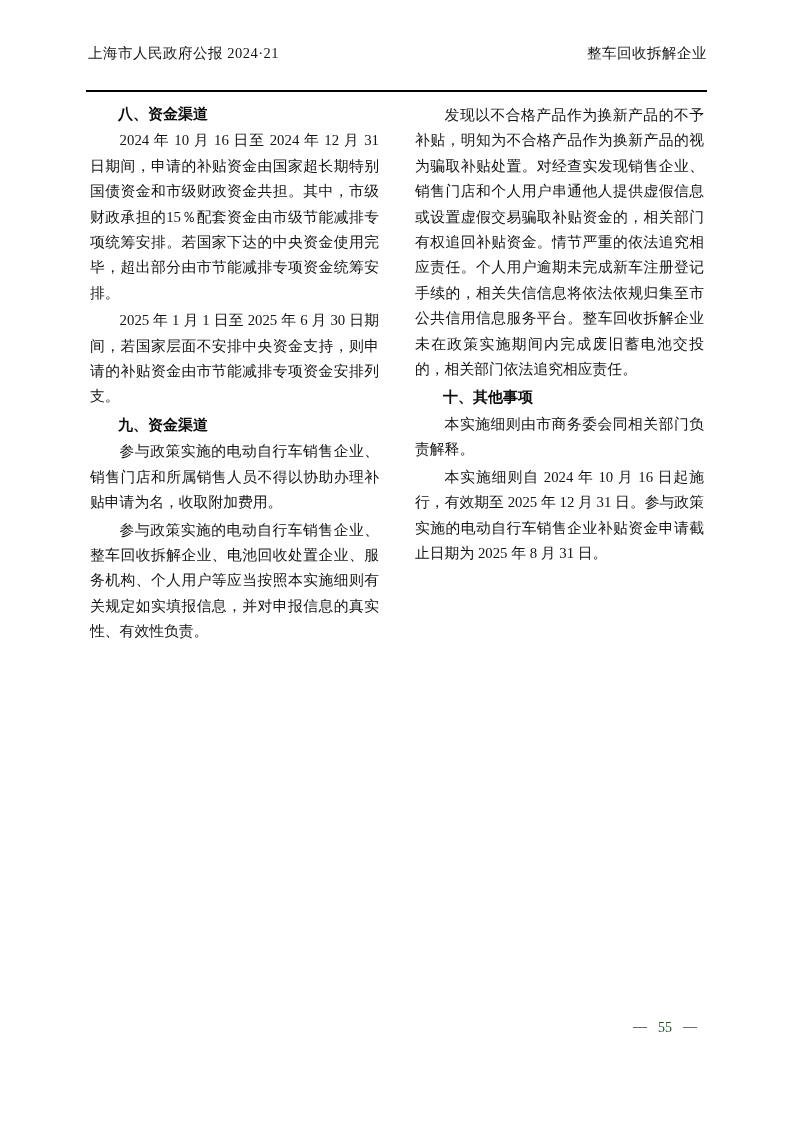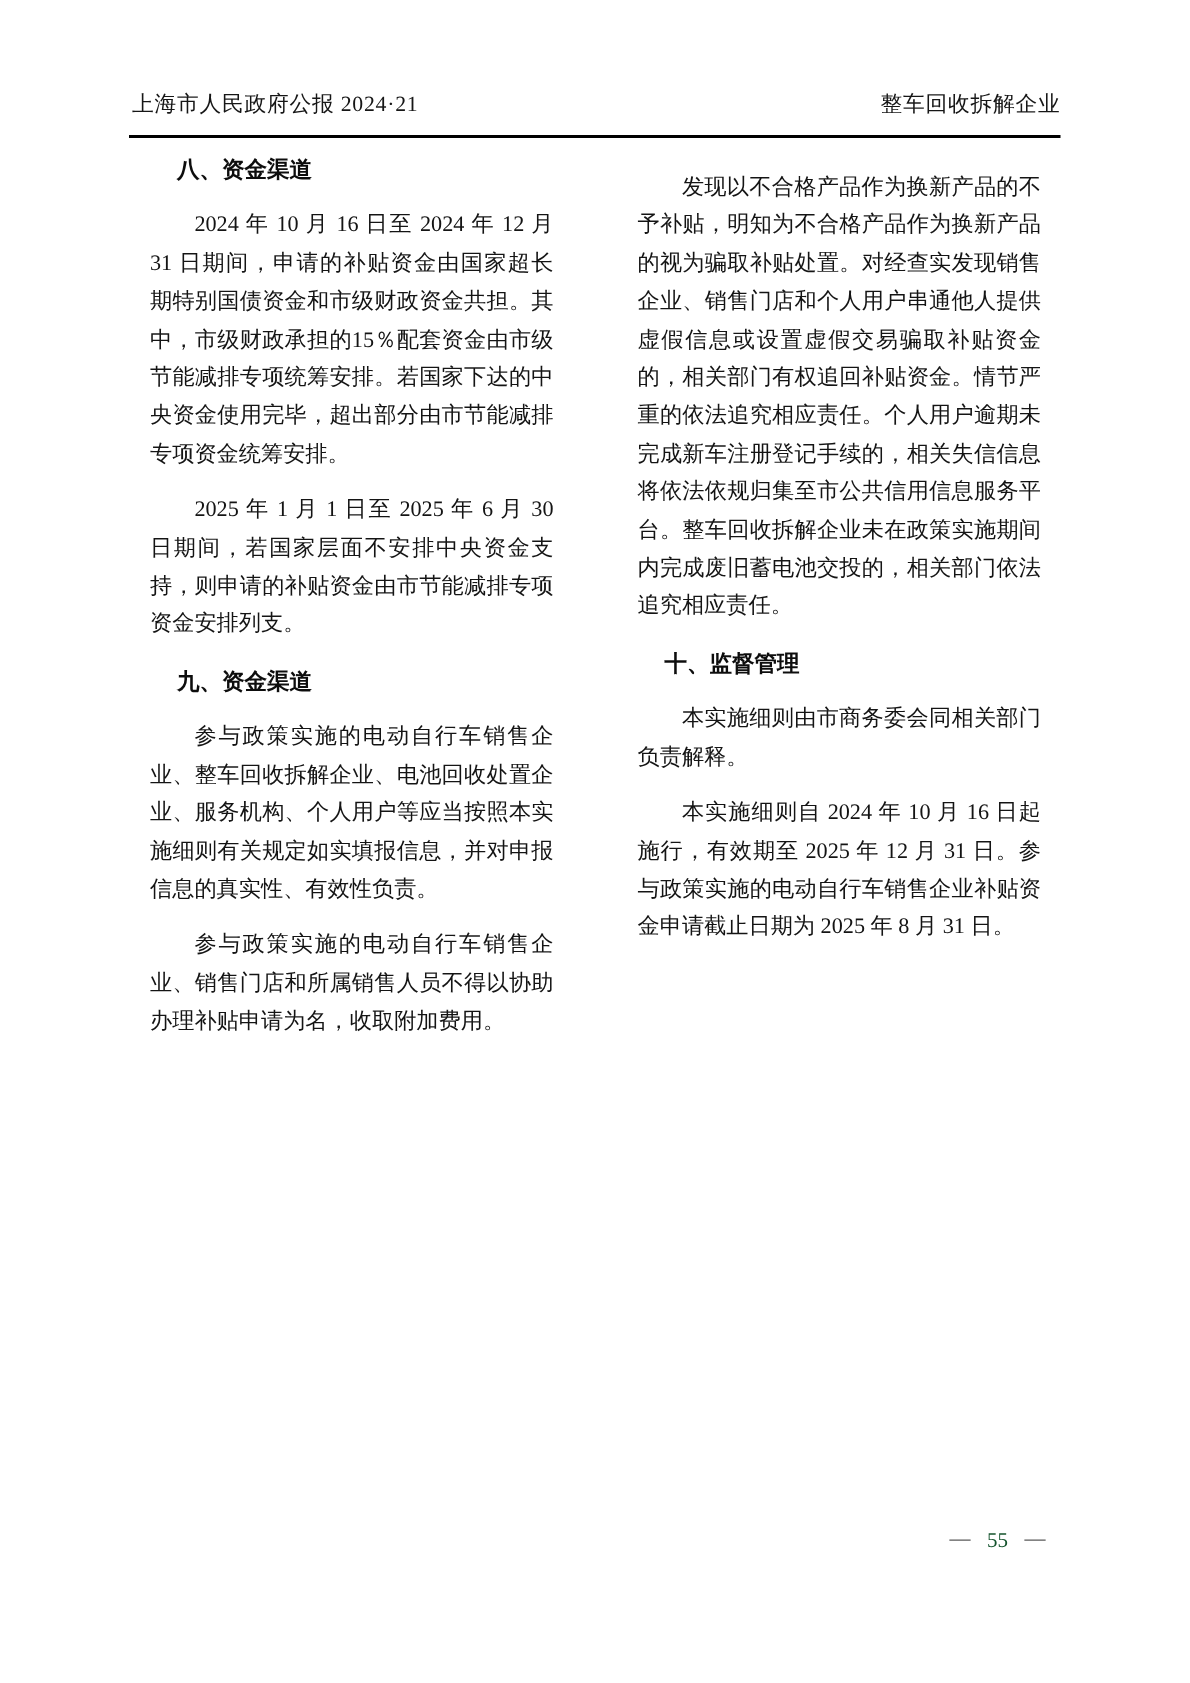--- a/index.html
+++ b/index.html
@@ -13,21 +13,21 @@
     height: 1122px;
     background: #ffffff;
     color: #111111;
     font-family: "Liberation Serif", "DejaVu Serif", serif;
     overflow: hidden;
   }
   .header {
     position: absolute;
     left: 88px;
     right: 86px;
-    top: 60px;
+    top: 44px;
     display: flex;
     justify-content: space-between;
     align-items: flex-end;
     font-size: 14.5px;
     letter-spacing: 0.5px;
     color: #161616;
   }
   .header-rule {
     position: absolute;
     left: 86px;
@@ -46,21 +46,21 @@
   }
   .col {
     width: 302px;
     font-size: 14.8px;
     line-height: 25.4px;
     text-align: justify;
     text-justify: inter-character;
     color: #141414;
   }
   .col p {
-    margin: 12px;
+    margin: 2px;
     text-indent: 2em;
   }
   .col h3 {
     margin: 0;
     font-size: 15px;
     line-height: 25.4px;
     font-weight: bold;
     text-indent: 2em;
     font-family: "Liberation Sans", "DejaVu Sans", sans-serif;
     color: #0d0d0d;
@@ -97,27 +97,27 @@
 
   <div class="header-rule"></div>
 
   <div class="main">
 
     <div class="col">
       <h3>八、资金渠道</h3>
       <p>2024 年 10 月 16 日至 2024 年 12 月 31 日期间，申请的补贴资金由国家超长期特别国债资金和市级财政资金共担。其中，市级财政承担的15％配套资金由市级节能减排专项统筹安排。若国家下达的中央资金使用完毕，超出部分由市节能减排专项资金统筹安排。</p>
       <p>2025 年 1 月 1 日至 2025 年 6 月 30 日期间，若国家层面不安排中央资金支持，则申请的补贴资金由市节能减排专项资金安排列支。</p>
       <h3>九、资金渠道</h3>
+      <p>参与政策实施的电动自行车销售企业、销售门店和所属销售人员不得以协助办理补贴申请为名，收取附加费用。</p>
       <p>参与政策实施的电动自行车销售企业、整车回收拆解企业、电池回收处置企业、服务机构、个人用户等应当按照本实施细则有关规定如实填报信息，并对申报信息的真实性、有效性负责。</p>
-      <p>参与政策实施的电动自行车销售企业、销售门店和所属销售人员不得以协助办理补贴申请为名，收取附加费用。</p>
     </div>
 
     <div class="col">
       <p>发现以不合格产品作为换新产品的不予补贴，明知为不合格产品作为换新产品的视为骗取补贴处置。对经查实发现销售企业、销售门店和个人用户串通他人提供虚假信息或设置虚假交易骗取补贴资金的，相关部门有权追回补贴资金。情节严重的依法追究相应责任。个人用户逾期未完成新车注册登记手续的，相关失信信息将依法依规归集至市公共信用信息服务平台。整车回收拆解企业未在政策实施期间内完成废旧蓄电池交投的，相关部门依法追究相应责任。</p>
-      <h3>十、监督管理</h3>
+      <h3>十、其他事项</h3>
       <p>本实施细则由市商务委会同相关部门负责解释。</p>
       <p>本实施细则自 2024 年 10 月 16 日起施行，有效期至 2025 年 12 月 31 日。参与政策实施的电动自行车销售企业补贴资金申请截止日期为 2025 年 8 月 31 日。</p>
     </div>
 
   </div>
 
   <div class="footer">
     <span class="dash">—</span>
     <span class="num">55</span>
     <span class="dash">—</span>

